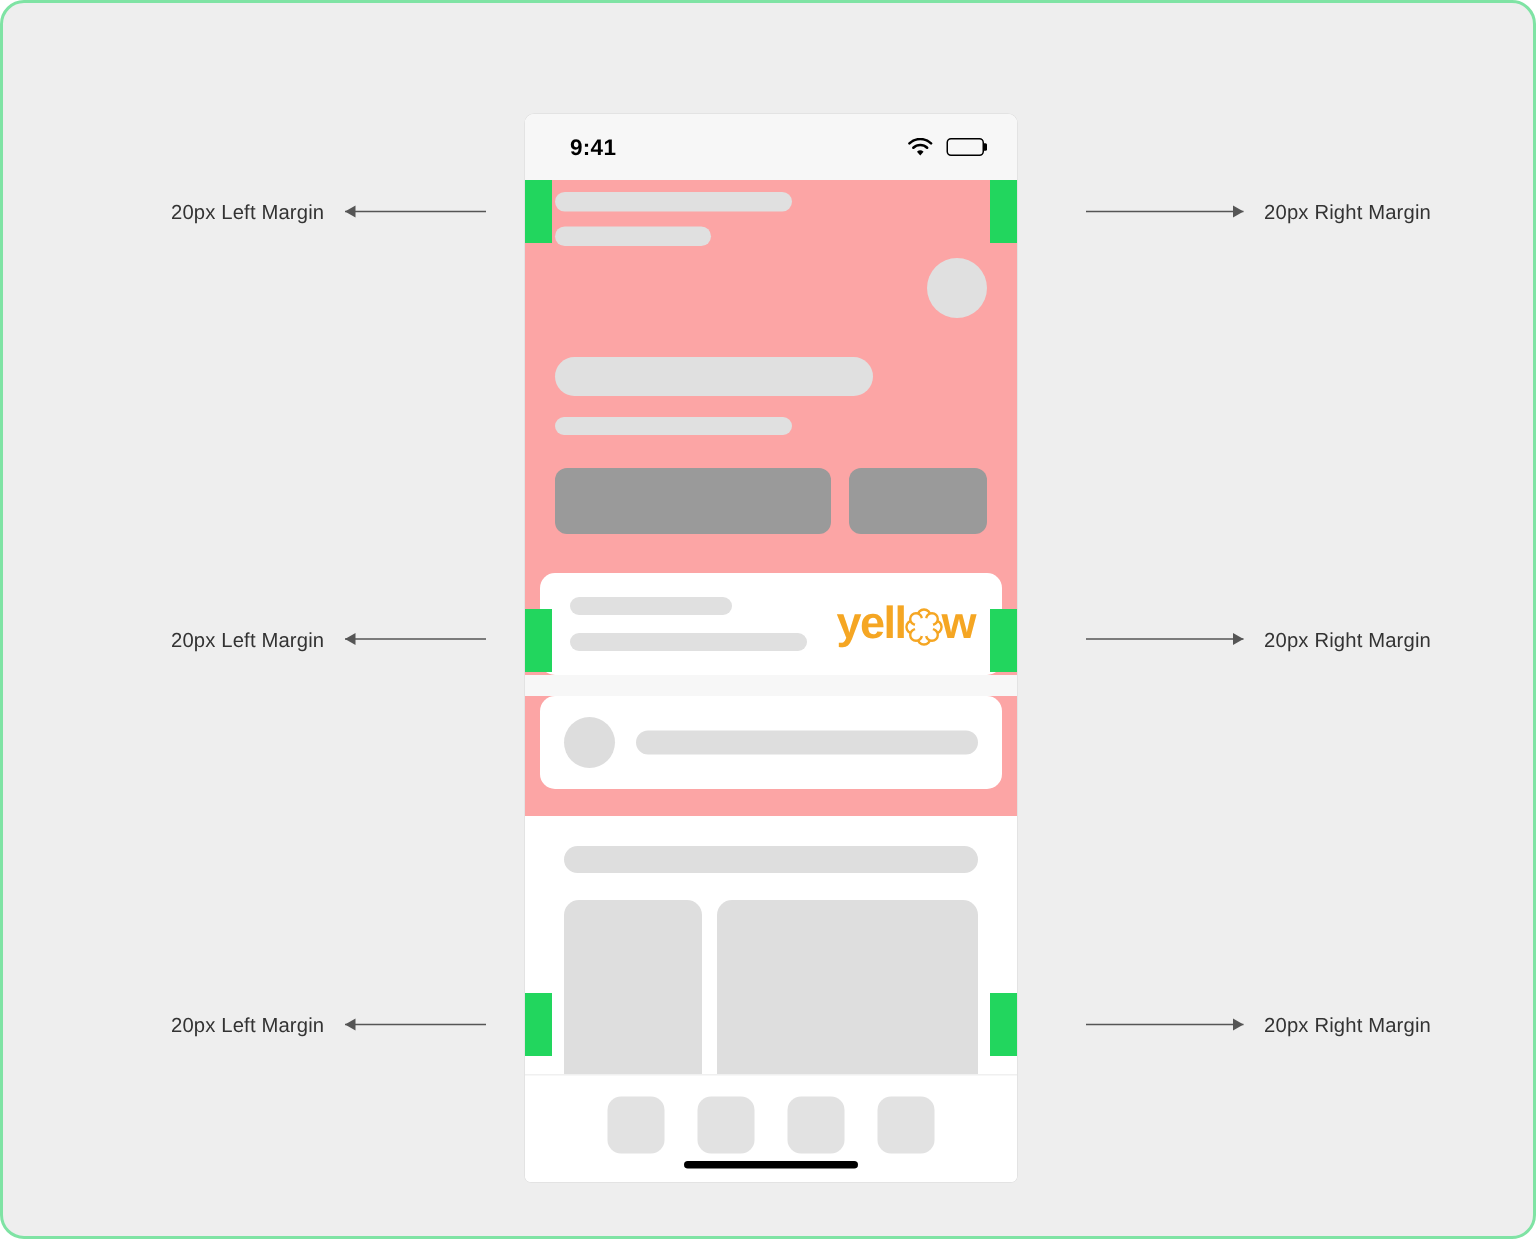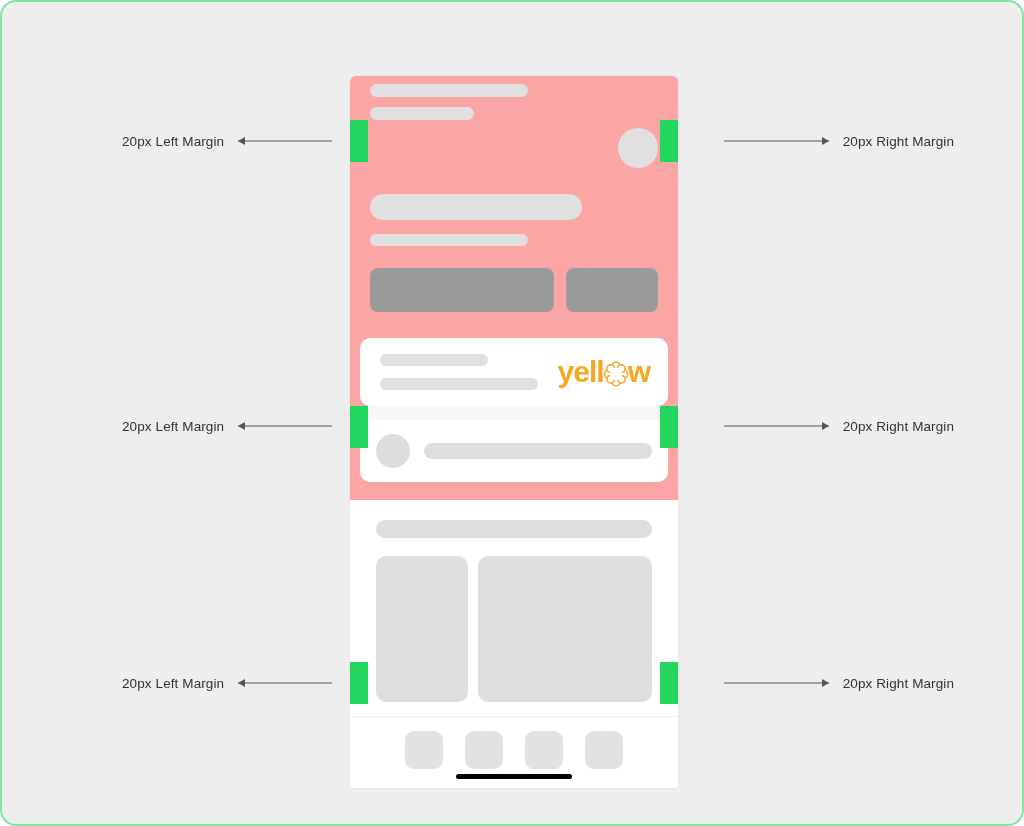--- a/index.html
+++ b/index.html
@@ -27,21 +27,21 @@
     position: absolute;
     left: 0;
     width: 1024px;
     height: 22px;
     display: flex;
     align-items: center;
     pointer-events: none;
   }
   .anno-left {
     position: absolute;
-    left: 120px;
+    left: 112px;
     width: 210px;
     display: flex;
     align-items: center;
     gap: 14px;
   }
   .anno-right {
     position: absolute;
     left: 722px;
     width: 230px;
     display: flex;
@@ -320,20 +320,31 @@
 
   <div class="margin-marker" style="left:348px; top:118px;"></div>
   <div class="margin-marker" style="left:658px; top:118px;"></div>
   <div class="margin-marker" style="left:348px; top:404px;"></div>
   <div class="margin-marker" style="left:658px; top:404px;"></div>
   <div class="margin-marker" style="left:348px; top:660px;"></div>
   <div class="margin-marker" style="left:658px; top:660px;"></div>
 
   <div id="phone">
 
+    <div class="statusbar">
+      <span class="clock">9:41</span>
+      <span class="status-icons">
+        <svg width="17" height="13" viewBox="0 0 17 13">
+          <path d="M8.5 11.6 L6.3 9.1 a3.3 3.3 0 0 1 4.4 0 Z" fill="#000"></path>
+          <path d="M3.9 6.5 a6.6 6.6 0 0 1 9.2 0" stroke="#000" stroke-width="1.7" fill="none" stroke-linecap="round"></path>
+          <path d="M1.3 3.6 a10.4 10.4 0 0 1 14.4 0" stroke="#000" stroke-width="1.7" fill="none" stroke-linecap="round"></path>
+        </svg>
+        <span class="battery"><span class="fill"></span></span>
+      </span>
+    </div>
 
     <div class="sec-gray header-block">
       <div class="header-lines">
         <div class="skel hl1"></div>
         <div class="skel hl2"></div>
       </div>
       <div class="avatar"></div>
     </div>
 
     <div class="sec-gray spacer-a"></div>

